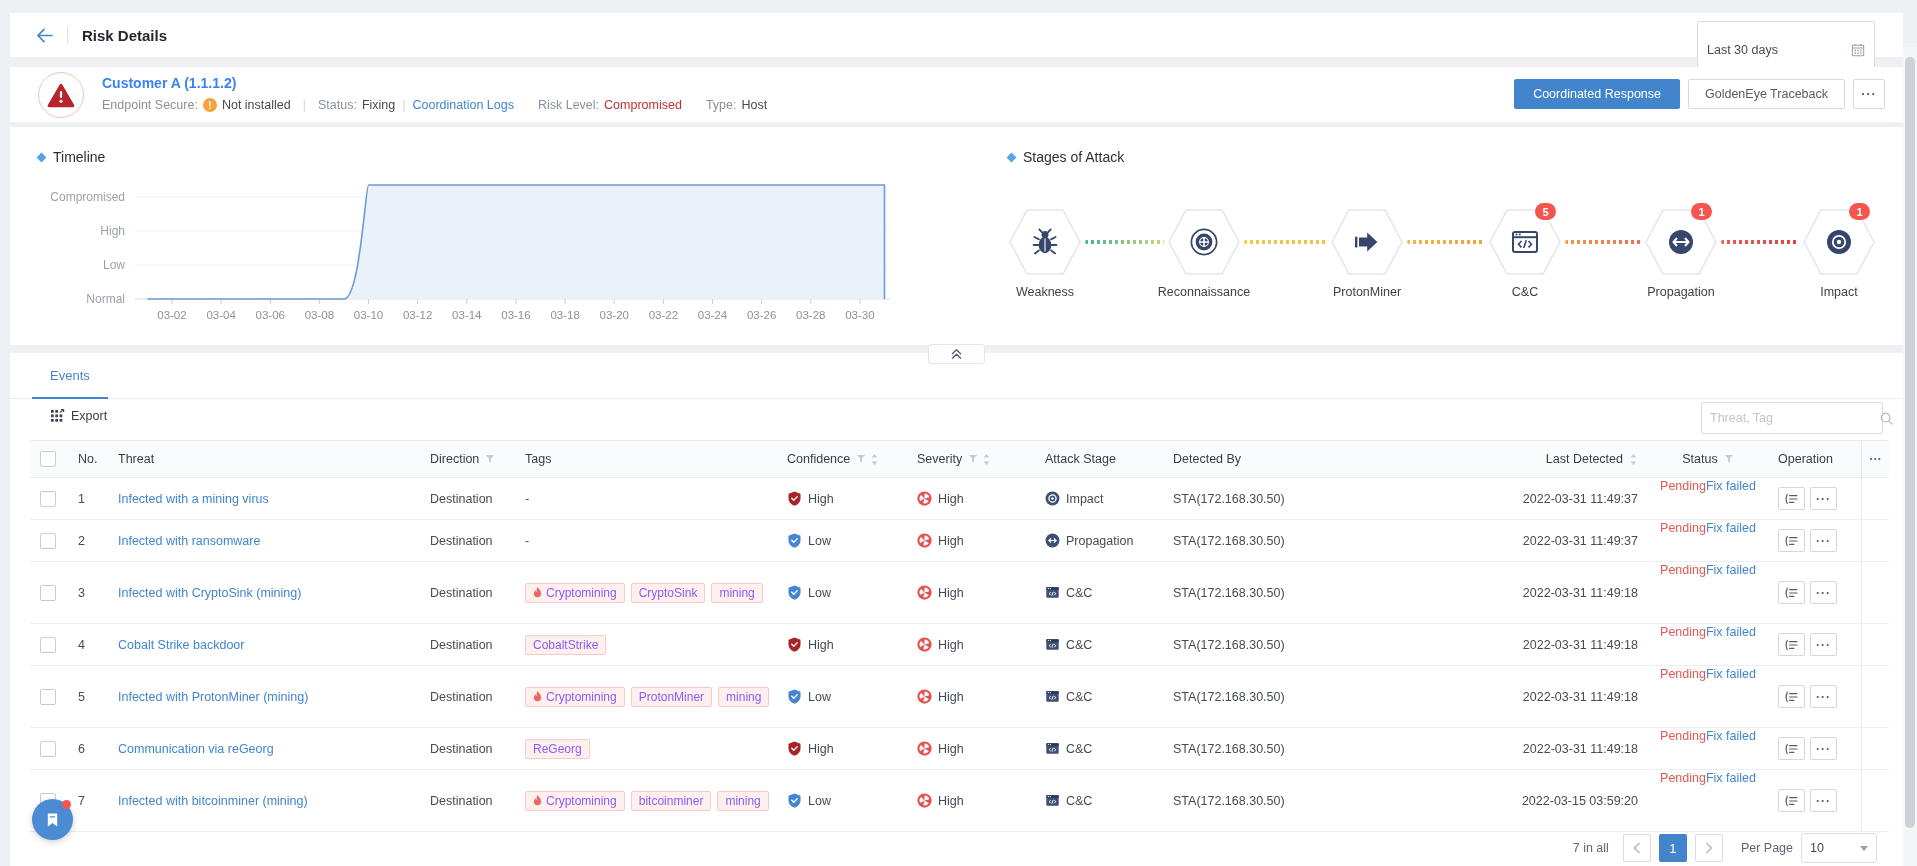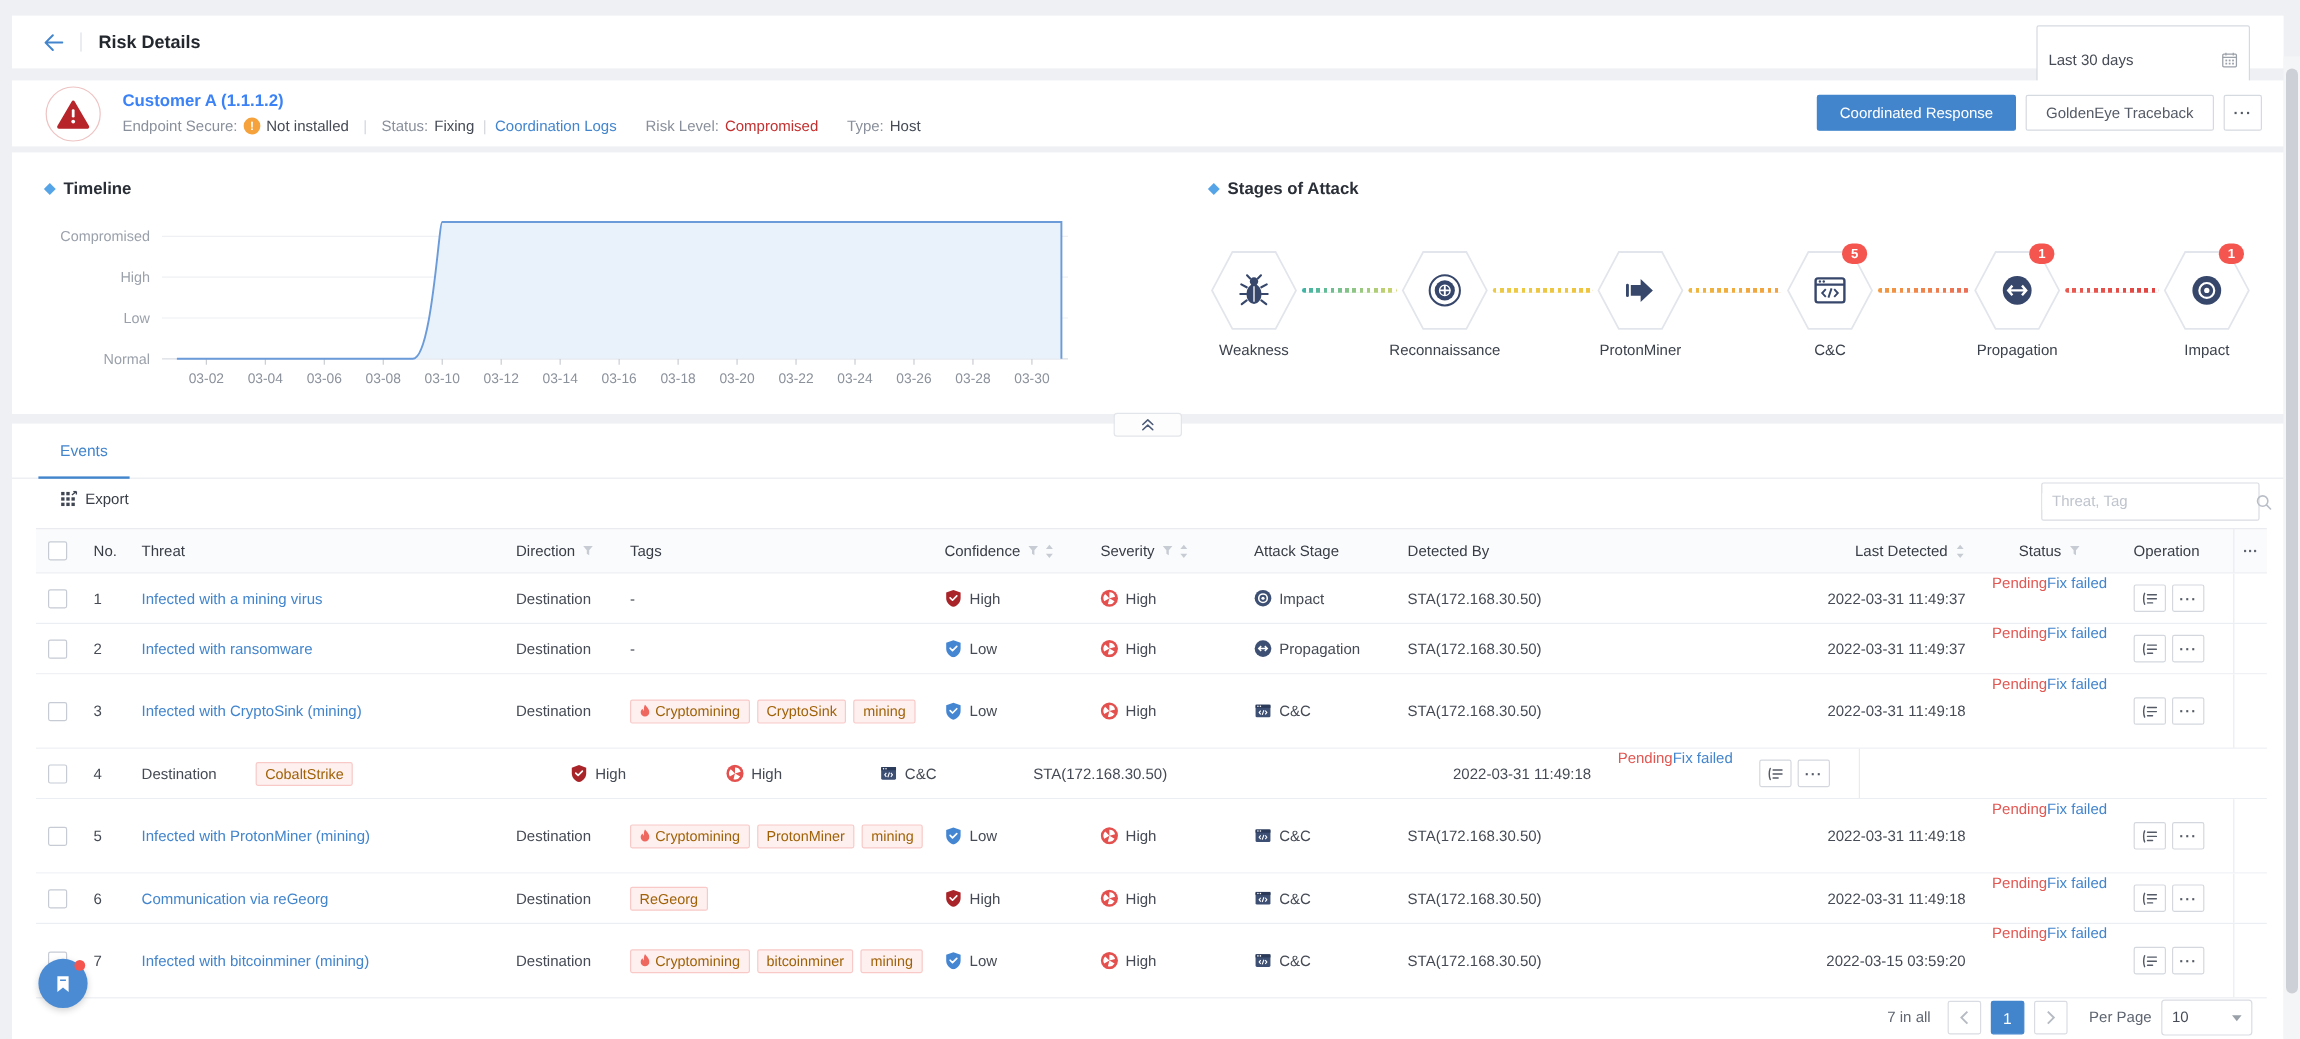--- a/index.html
+++ b/index.html
@@ -30,21 +30,21 @@
   .bang{display:inline-flex;width:14px;height:14px;border-radius:50%;background:#f5a23c;color:#fff;
     font-size:10px;font-weight:bold;align-items:center;justify-content:center;}
   .h-btns{position:absolute;right:18px;top:12px;display:flex;gap:8px;}
   .btn{height:30px;border-radius:2px;font-size:12.5px;display:flex;align-items:center;justify-content:center;
     cursor:pointer;border:1px solid #d5d9e0;background:#fff;color:#555b66;font-family:inherit;}
   .btn-primary{background:#4285cd;border-color:#4285cd;color:#fff;padding:0 18px;}
   .btn-secondary{padding:0 16px;}
   .btn-more{width:32px;font-weight:bold;color:#555b66;letter-spacing:1px;}
   
   .main-card{left:10px;top:127px;width:1893px;height:218px;}
-  .sec-title{position:absolute;top:22px;font-size:14px;font-weight:bold;color:#2a2f37;display:flex;align-items:center;gap:8px;}
+  .sec-title{position:absolute;top:22px;font-size:14px;font-weight:normal;color:#2a2f37;display:flex;align-items:center;gap:8px;}
   .diamond{width:7px;height:7px;background:#56a4e8;transform:rotate(45deg);display:inline-block;}
   #timeline-chart{position:absolute;left:18px;top:34px;}
   .stages-rail{position:absolute;left:1000px;top:54px;width:880px;height:160px;}
   .stage-node{position:absolute;width:74px;height:68px;}
   .stage-icon{position:absolute;left:22px;top:19px;width:30px;height:30px;}
   .stage-badge{position:absolute;left:47px;top:-5px;min-width:17px;height:17px;border-radius:9px;background:#f5554f;
     color:#fff;font-size:11px;font-weight:bold;display:flex;align-items:center;justify-content:center;padding:0 2px;}
   .stage-label{position:absolute;top:104px;width:150px;text-align:center;font-size:12.5px;color:#3c424c;}
   .connector{position:absolute;top:59px;height:4px;border-radius:2px;}
   .connector::after{content:"";position:absolute;inset:0;
@@ -80,21 +80,21 @@
   .col-sev{width:128px;}
   .col-stage{width:128px;}
   .col-det{width:295px;}
   .col-last{width:182px;justify-content:flex-end;}
   .col-status{width:128px;flex-direction:row;align-items:flex-start;justify-content:center;line-height:16px;}
   .col-op{width:95px;gap:5px;}
   .col-more{width:28px;border-left:1px solid #e9ebf0;justify-content:center;padding-left:0;color:#5f6570;font-weight:bold;}
   .checkbox{width:14px;height:14px;border:1px solid #c6cbd4;border-radius:2px;background:#fff;cursor:pointer;}
   .hicons{display:inline-flex;align-items:center;margin-left:6px;gap:4px;}
   .tlink{color:#4285cd;cursor:pointer;}
-  .chip{background:#fdf0ef;border:1px solid #f8c9c7;color:#a16207;border-radius:2px;padding:2px 7px;font-size:12px;
+  .chip{background:#fdf0ef;border:1px solid #f8c9c7;color:#8b5cf6;border-radius:2px;padding:2px 7px;font-size:12px;
     display:inline-flex;align-items:center;gap:4px;line-height:14px;}
   .ml{margin-left:6px;}
   .st-pending{color:#e25752;}
   .st-fix{color:#4285cd;cursor:pointer;}
   .opbtn{width:27px;height:23px;border:1px solid #d4d8de;border-radius:2px;background:#fff;display:flex;
     align-items:center;justify-content:center;cursor:pointer;padding:0;font-family:inherit;}
   .opdots{font-size:12px;font-weight:bold;color:#555b66;letter-spacing:1px;}
   
   .pagination{position:absolute;right:26px;top:477px;height:36px;display:flex;align-items:center;gap:8px;}
   .pg-total{font-size:12.5px;color:#5f6570;margin-right:6px;}
@@ -565,20 +565,23 @@
             </button>
             <button class="opbtn opdots">···</button>
           </div>
       <div class="cell col-more"></div>
         </div>
         <div class="trow">
       <div class="cell col-check">
             <span class="checkbox"></span>
           </div>
       <div class="cell col-no">4</div>
+      <div class="cell col-threat">
+            <span class="tlink">Cobalt Strike backdoor</span>
+          </div>
       <div class="cell col-dir">Destination</div>
       <div class="cell col-tags">
             <span class="chip">
               <span>CobaltStrike</span>
             </span>
           </div>
       <div class="cell col-conf">
             <svg width="15" height="15" viewBox="0 0 16 16">
               <path d="M8 .6 14.4 2.9 V7.8 C14.4 11.9 11.5 14.8 8 15.7 4.5 14.8 1.6 11.9 1.6 7.8 V2.9 Z" fill="#a92428"></path>
               <path d="M5.1 7.7 7.2 9.8 11 6" stroke="#fff" stroke-width="1.5" fill="none" stroke-linecap="round" stroke-linejoin="round"></path>

